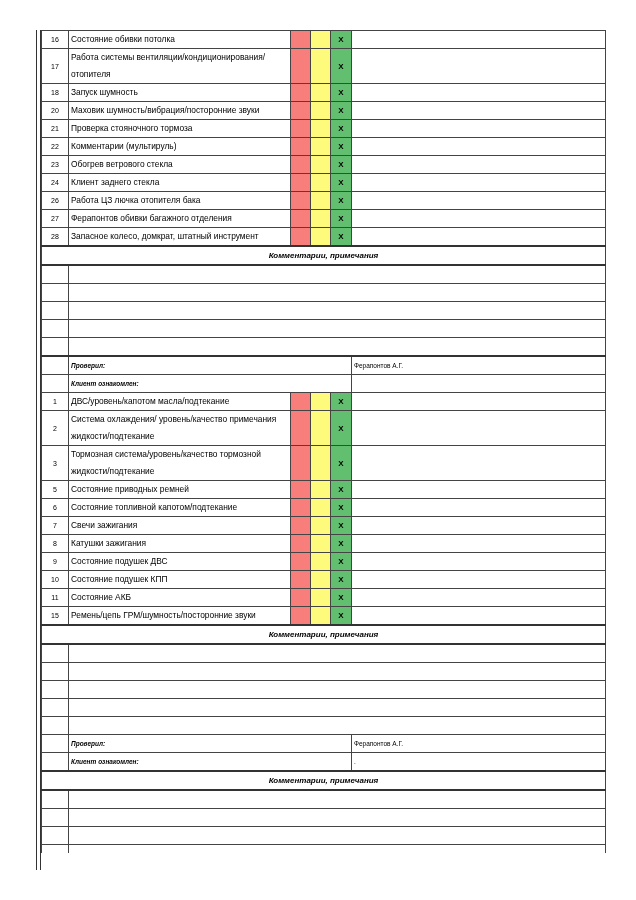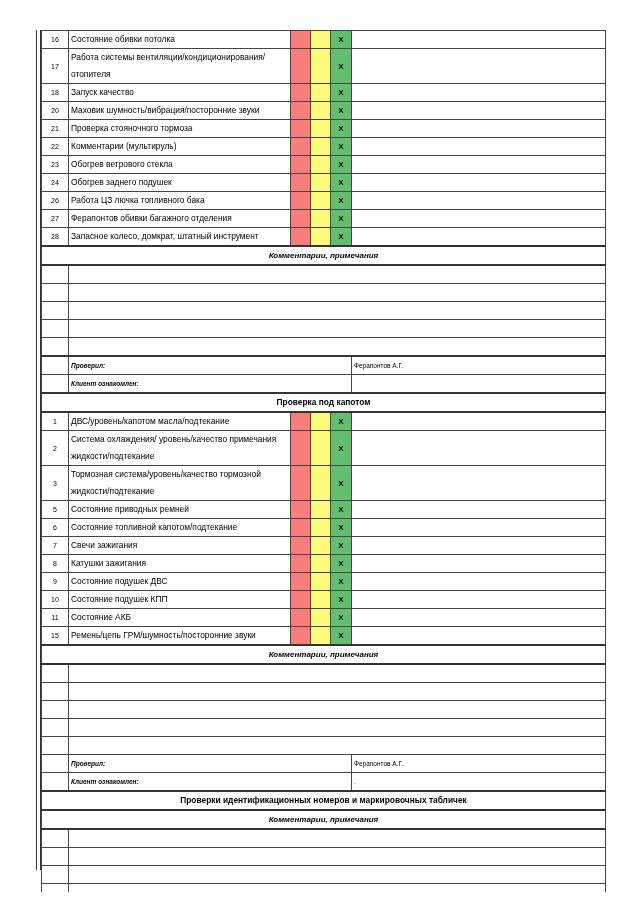--- a/index.html
+++ b/index.html
@@ -53,21 +53,21 @@
         <tr class="row2">
           <td class="num">17</td>
           <td class="label">Работа системы вентиляции/кондиционирования/ отопителя</td>
           <td class="red" style="background: rgb(248, 126, 124);"></td>
           <td class="yellow" style="background: rgb(253, 250, 124);"></td>
           <td class="green" style="background: rgb(98, 191, 111);">X</td>
           <td class="notes"></td>
         </tr>
         <tr class="row">
           <td class="num">18</td>
-          <td class="label">Запуск качество</td>
+          <td class="label">Запуск шумность</td>
           <td class="red" style="background: rgb(248, 126, 124);"></td>
           <td class="yellow" style="background: rgb(253, 250, 124);"></td>
           <td class="green" style="background: rgb(98, 191, 111);">X</td>
           <td class="notes"></td>
         </tr>
         <tr class="row">
           <td class="num">20</td>
           <td class="label">Маховик шумность/вибрация/посторонние звуки</td>
           <td class="red" style="background: rgb(248, 126, 124);"></td>
           <td class="yellow" style="background: rgb(253, 250, 124);"></td>
@@ -93,29 +93,29 @@
         <tr class="row">
           <td class="num">23</td>
           <td class="label">Обогрев ветрового стекла</td>
           <td class="red" style="background: rgb(248, 126, 124);"></td>
           <td class="yellow" style="background: rgb(253, 250, 124);"></td>
           <td class="green" style="background: rgb(98, 191, 111);">X</td>
           <td class="notes"></td>
         </tr>
         <tr class="row">
           <td class="num">24</td>
-          <td class="label">Обогрев заднего подушек</td>
+          <td class="label">Клиент заднего стекла</td>
           <td class="red" style="background: rgb(248, 126, 124);"></td>
           <td class="yellow" style="background: rgb(253, 250, 124);"></td>
           <td class="green" style="background: rgb(98, 191, 111);">X</td>
           <td class="notes"></td>
         </tr>
         <tr class="row">
           <td class="num">26</td>
-          <td class="label">Работа ЦЗ лючка топливного бака</td>
+          <td class="label">Работа ЦЗ лючка отопителя бака</td>
           <td class="red" style="background: rgb(248, 126, 124);"></td>
           <td class="yellow" style="background: rgb(253, 250, 124);"></td>
           <td class="green" style="background: rgb(98, 191, 111);">X</td>
           <td class="notes"></td>
         </tr>
         <tr class="row">
           <td class="num">27</td>
           <td class="label">Ферапонтов обивки багажного отделения</td>
           <td class="red" style="background: rgb(248, 126, 124);"></td>
           <td class="yellow" style="background: rgb(253, 250, 124);"></td>
@@ -158,23 +158,20 @@
     <tr class="sign" style="border-top:2px solid #333">
       <td></td>
       <td colspan="4" class="sign-label">Проверил:</td>
       <td class="sign-value">Ферапонтов А.Г.</td>
     </tr>
     <tr class="sign">
       <td></td>
       <td colspan="4" class="sign-label">Клиент ознакомлен:</td>
       <td class="sign-value"></td>
     </tr>
-    <tr class="section">
-      <td colspan="6">Проверка под капотом</td>
-    </tr>
   </tbody>
   <tbody id="sec2-body">
         <tr class="row">
           <td class="num">1</td>
           <td class="label">ДВС/уровень/капотом масла/подтекание</td>
           <td class="red" style="background: rgb(248, 126, 124);"></td>
           <td class="yellow" style="background: rgb(253, 250, 124);"></td>
           <td class="green" style="background: rgb(98, 191, 111);">X</td>
           <td class="notes"></td>
         </tr>
@@ -285,23 +282,20 @@
         </tr>
     <tr class="sign">
       <td></td>
       <td colspan="4" class="sign-label">Проверил:</td>
       <td class="sign-value">Ферапонтов А.Г.</td>
     </tr>
     <tr class="sign">
       <td></td>
       <td colspan="4" class="sign-label">Клиент ознакомлен:</td>
       <td class="sign-value">.</td>
-    </tr>
-    <tr class="section">
-      <td colspan="6">Проверки идентификационных номеров и маркировочных табличек</td>
     </tr>
     <tr class="header">
       <td colspan="6">Комментарии, примечания</td>
     </tr>
     <tr class="blank">
           <td></td>
           <td colspan="5"></td>
         </tr>
     <tr class="blank">
           <td></td>

